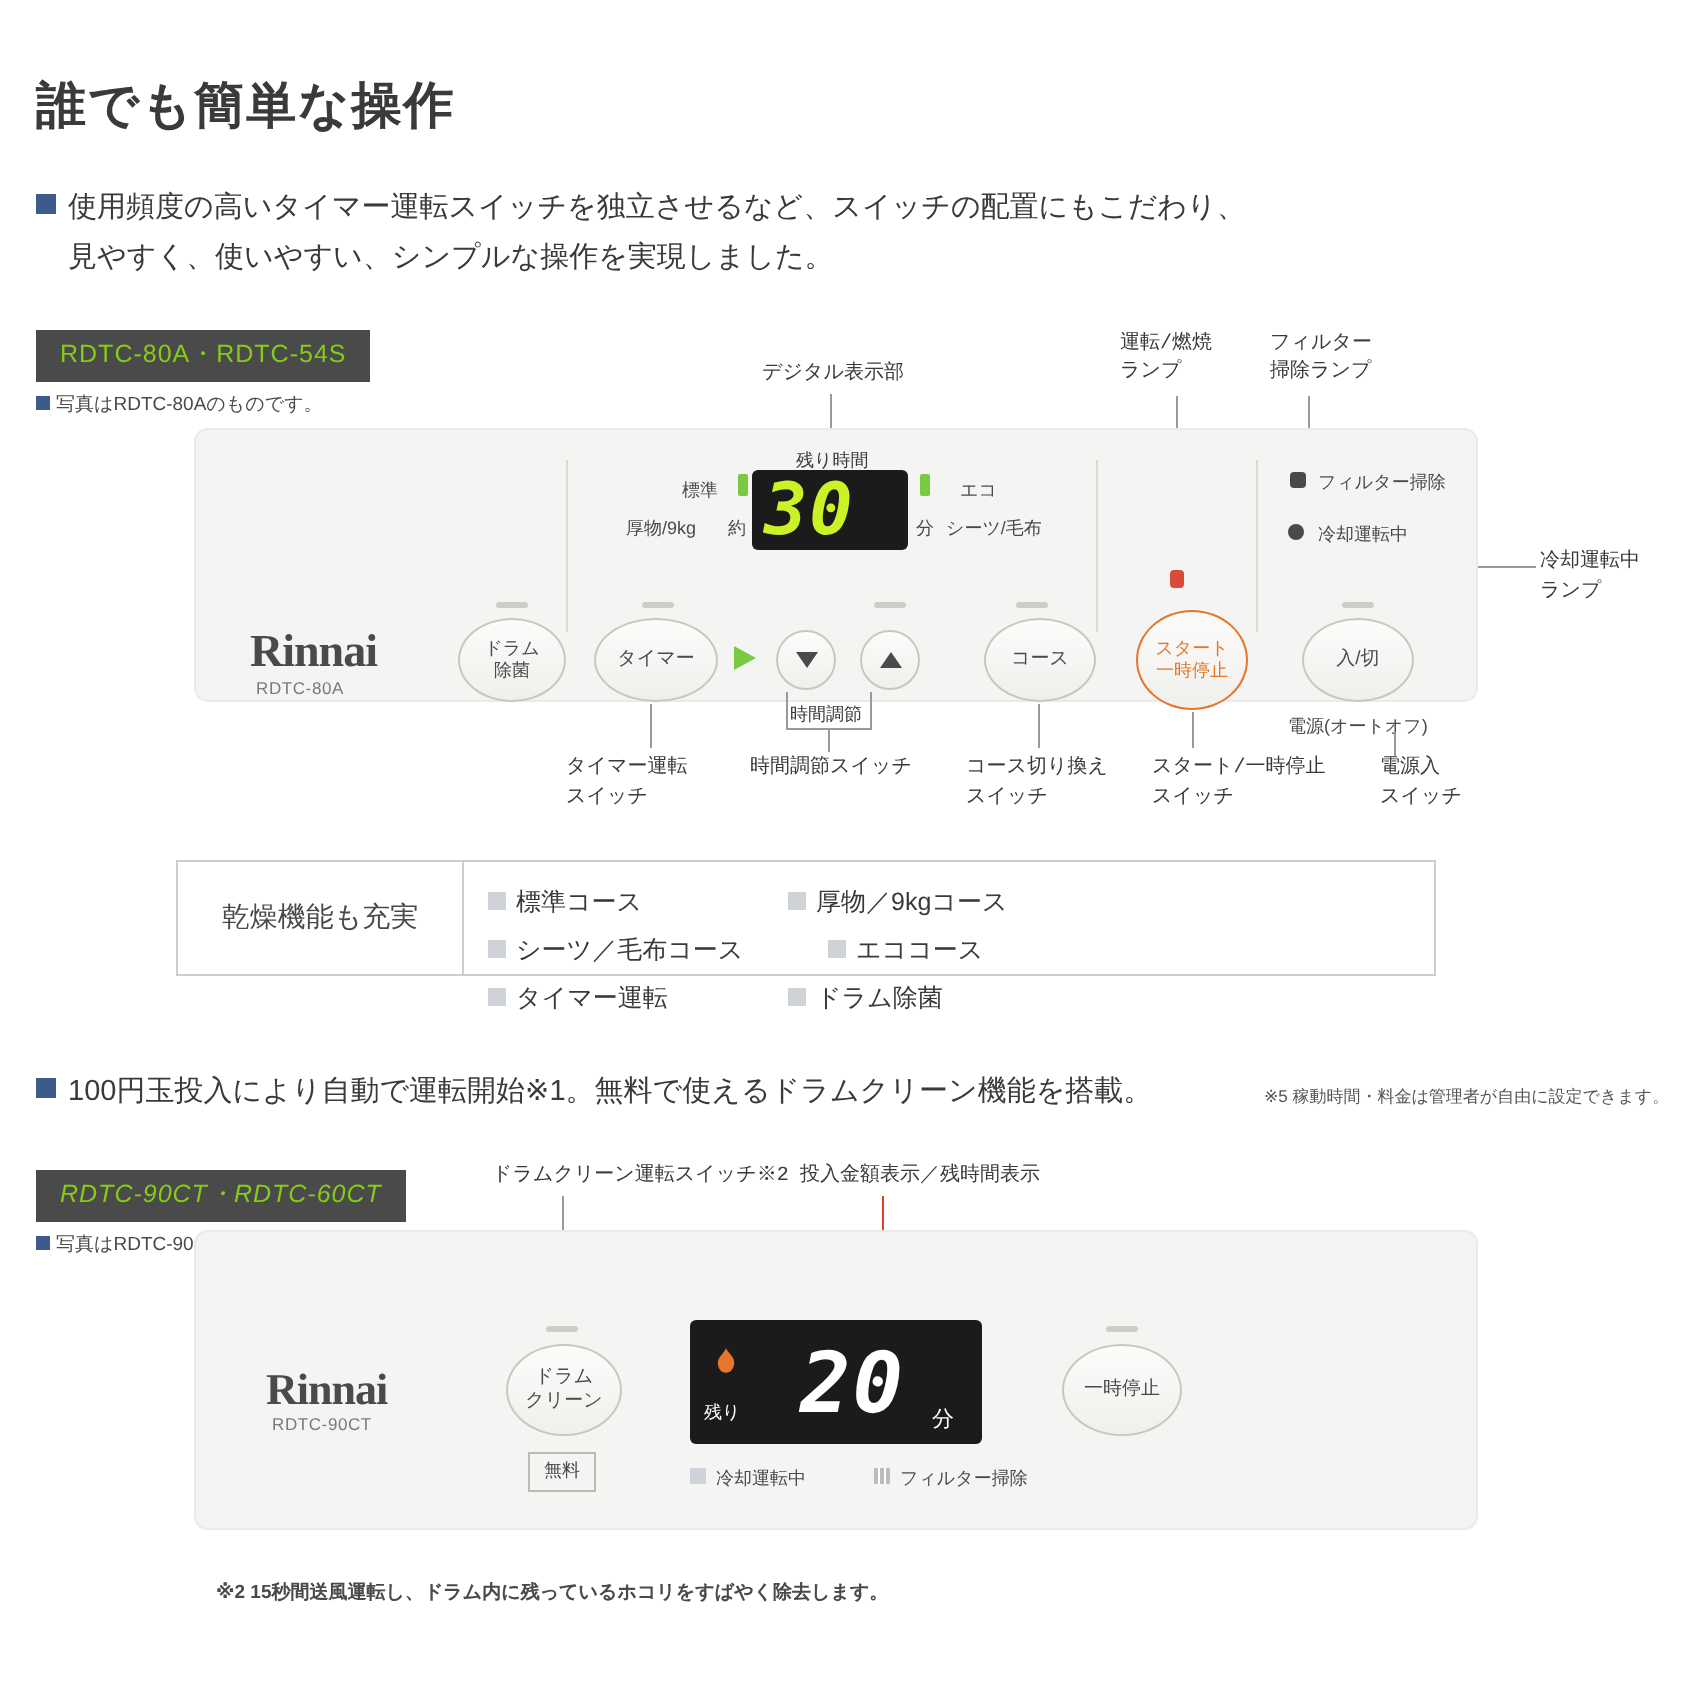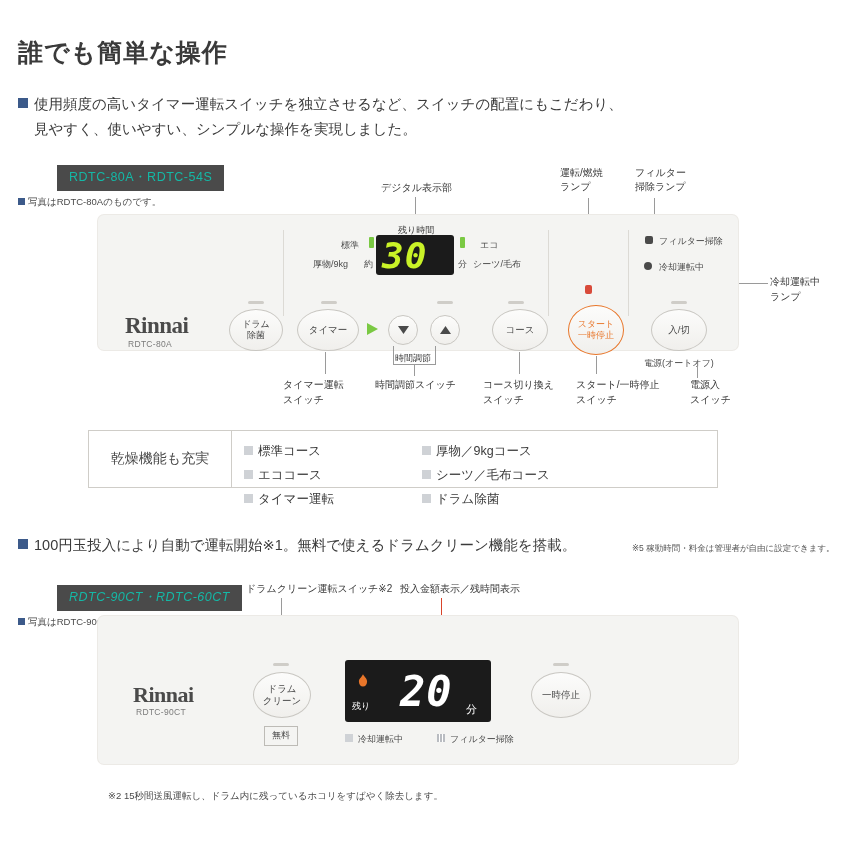--- a/index.html
+++ b/index.html
@@ -26,24 +26,23 @@
   }
   .lead .sq {
     display:inline-block; width:10px; height:10px; background:#3c5a8a;
     margin-right:6px; vertical-align: 1px;
   }
   .lead .l2 { display:block; padding-left: 16px; }
 
   
   .modeltag {
     position: absolute;
-    background: #4a4a4a; color: #14b8a6;
+    background: #4a4a4a; color: #84cc16;
     font-size: 12.5px; letter-spacing: .5px;
     padding: 4px 12px 5px 12px;
-    margin-left: 39px;
   }
   .photonote {
     position: absolute; font-size: 9.5px; color: #4a4a4a;
   }
   .photonote .sq {
     display:inline-block; width:7px; height:7px; background:#3c5a8a;
     margin-right:3px; vertical-align: 0px;
   }
 
   
@@ -138,60 +137,60 @@
   
   .vline { position:absolute; width:1px; background:#9a9a9a; }
   .hline { position:absolute; height:1px; background:#9a9a9a; }
   .vline.red, .hline.red { background:#d9442a; }
   .arrowdown {
     position:absolute; width:0;height:0;
     border-left:4px solid transparent; border-right:4px solid transparent;
     border-top:5px solid #d9442a;
   }
 
-  .cap { position:absolute; font-size:10px; color:#3a3a3a; line-height:1.45; white-space:nowrap; }
+  .cap { position:absolute; font-size:10px; color:#3a3a3a; line-height:1.45; white-space:nowrap;font-family:Liberation Mono, monospace; }
 
   
   .fbox {
     position:absolute; left: 88px; top: 430px; width: 630px; height: 58px;
     border: 1px solid #cfcdc8;
   }
   .fbox .ttl {
     position:absolute; left:0; top:0; width: 142px; height:100%;
     display:flex; align-items:center; justify-content:center;
     font-size: 14px; color:#4a4a4a;
   }
   .fbox .vsep { position:absolute; left:142px; top:0; width:1px; height:100%; background:#cfcdc8; }
   .fbox .items {
     position:absolute; left:155px; top:10px; right:8px; bottom:8px;
     display:flex; flex-wrap: wrap;
   }
   .fbox .it {
-    width: 178px; font-size: 12.5px; color:#3a3a3a; line-height: 20px; margin-bottom: 4px;
+    width: 150px; font-size: 12.5px; color:#3a3a3a; line-height: 20px; margin-bottom: 4px;
   }
   .fbox .it .sqmark { width:9px;height:9px; }
   .fbox .it.wide { width: 170px; }
 
   
   .lead2 { position:absolute; left:18px; top:536px; font-size:14.5px; color:#3a3a3a; }
   .lead2 .sq { display:inline-block; width:10px;height:10px;background:#3c5a8a;margin-right:6px;vertical-align:1px; }
   .note1 { position:absolute; left:632px; top:543px; font-size:8.5px; color:#555; }
 
   
   #lcd2 { left: 345px; top: 660px; width: 146px; height: 62px; }
   #num2 { left: 400px; top: 664px; font-size: 42px; line-height: 56px; color:#ffffff; }
   .lcd2lbl { position:absolute; font-size:9px; color:#ffffff; }
   .flameicon { position:absolute; width:10px; height:13px; }
 
   .freebox {
     position:absolute; border:1px solid #bdbbb6; font-size:9px; color:#4a4a4a;
     padding: 2px 7px 3px 7px; background:#f4f4f2;
   }
 
-  .footnote { position:absolute; left:108px; top:790px; font-size:9.5px; color:#4a4a4a; }
+  .footnote { position:absolute; left:108px; top:790px; font-size:9.5px; color:#4a4a4a;font-weight:bold; }
 </style>
 </head>
 <body>
 
 <div class="page">
 
   <div class="h1">誰でも簡単な操作</div>
 
   <div class="lead">
     <span class="sq"></span><span>使用頻度の高いタイマー運転スイッチを独立させるなど、スイッチの配置にもこだわり、</span>
@@ -314,22 +313,22 @@
   <div class="vline" style="left:697px; top:366px; height:12px;"></div>
   <div class="cap" style="left:690px; top:378px;">電源入</div>
   <div class="cap" style="left:690px; top:393px;">スイッチ</div>
 
   <div class="fbox">
     <div class="ttl">乾燥機能も充実</div>
     <div class="vsep"></div>
     <div class="items">
       <div class="it"><span class="sqmark"></span><span>標準コース</span></div>
       <div class="it wide"><span class="sqmark"></span><span>厚物／9kgコース</span></div>
+      <div class="it" style="width:170px;"><span class="sqmark"></span><span>シーツ／毛布コース</span></div>
       <div class="it"><span class="sqmark"></span><span>エココース</span></div>
-      <div class="it" style="width:170px;"><span class="sqmark"></span><span>シーツ／毛布コース</span></div>
       <div class="it"><span class="sqmark"></span><span>タイマー運転</span></div>
       <div class="it"><span class="sqmark"></span><span>ドラム除菌</span></div>
     </div>
   </div>
 
   <div class="lead2">
     <span class="sq"></span><span>100円玉投入により自動で運転開始※1。無料で使えるドラムクリーン機能を搭載。</span>
   </div>
   <div class="note1">※5 稼動時間・料金は管理者が自由に設定できます。</div>
 

